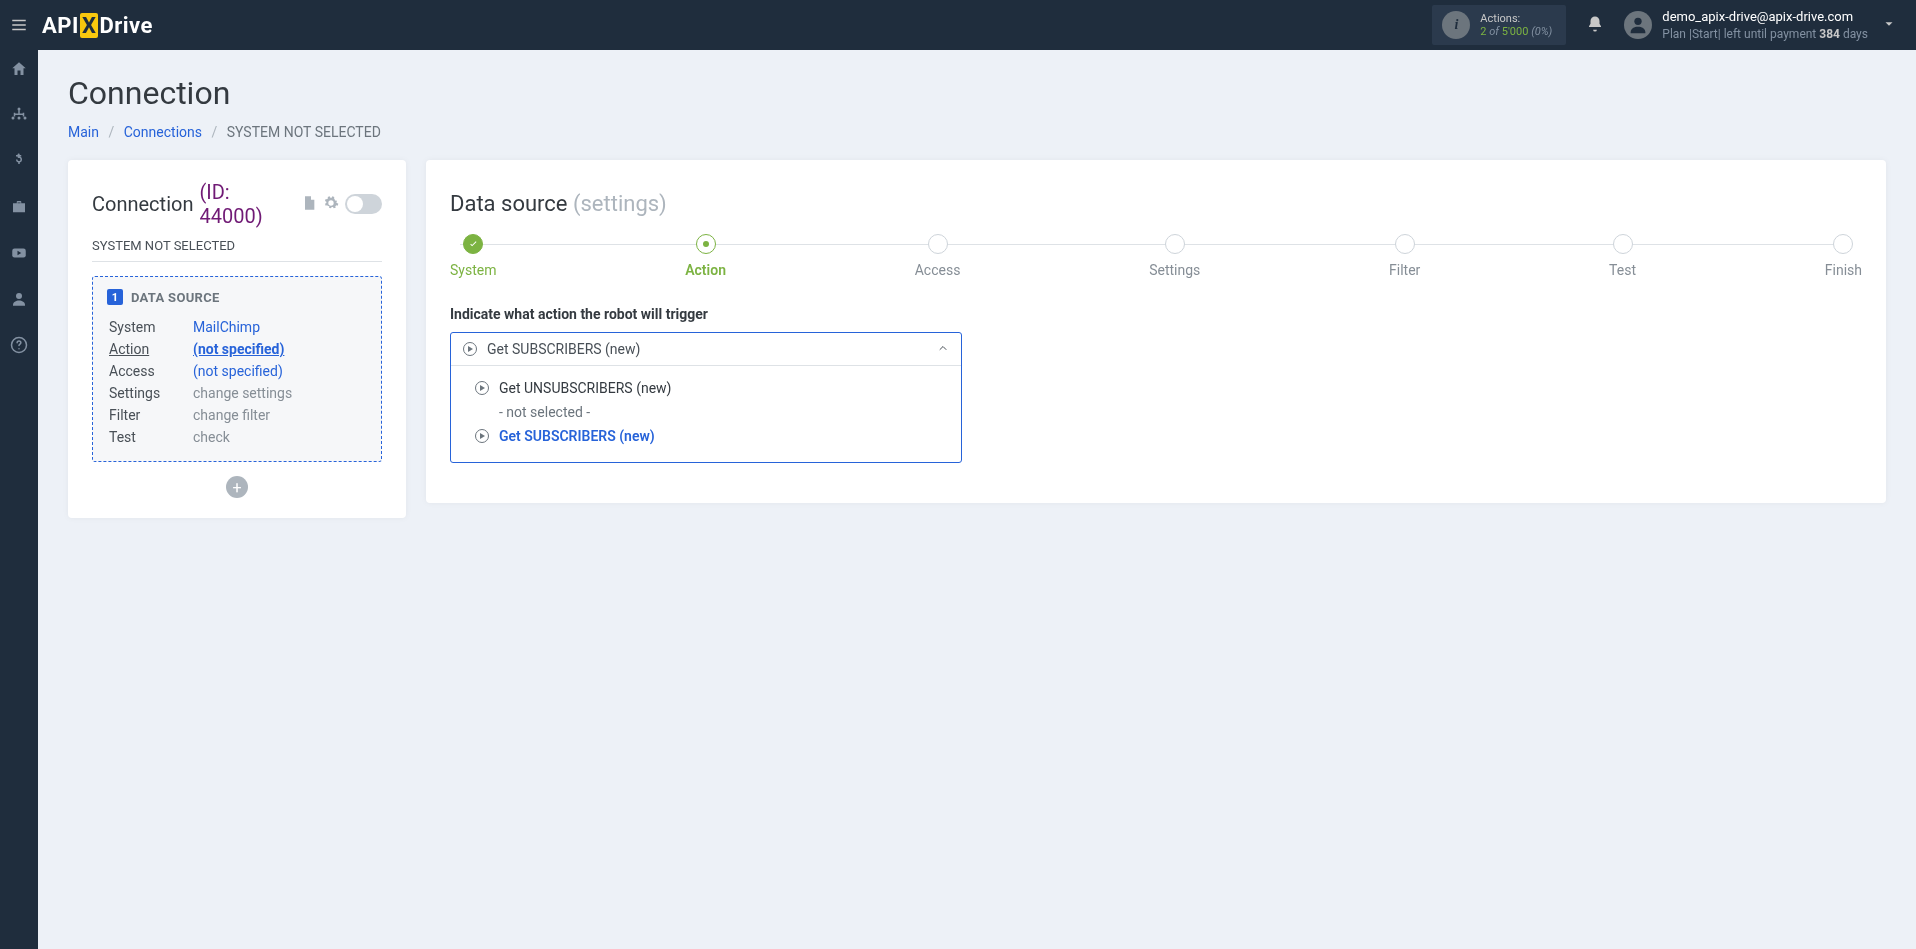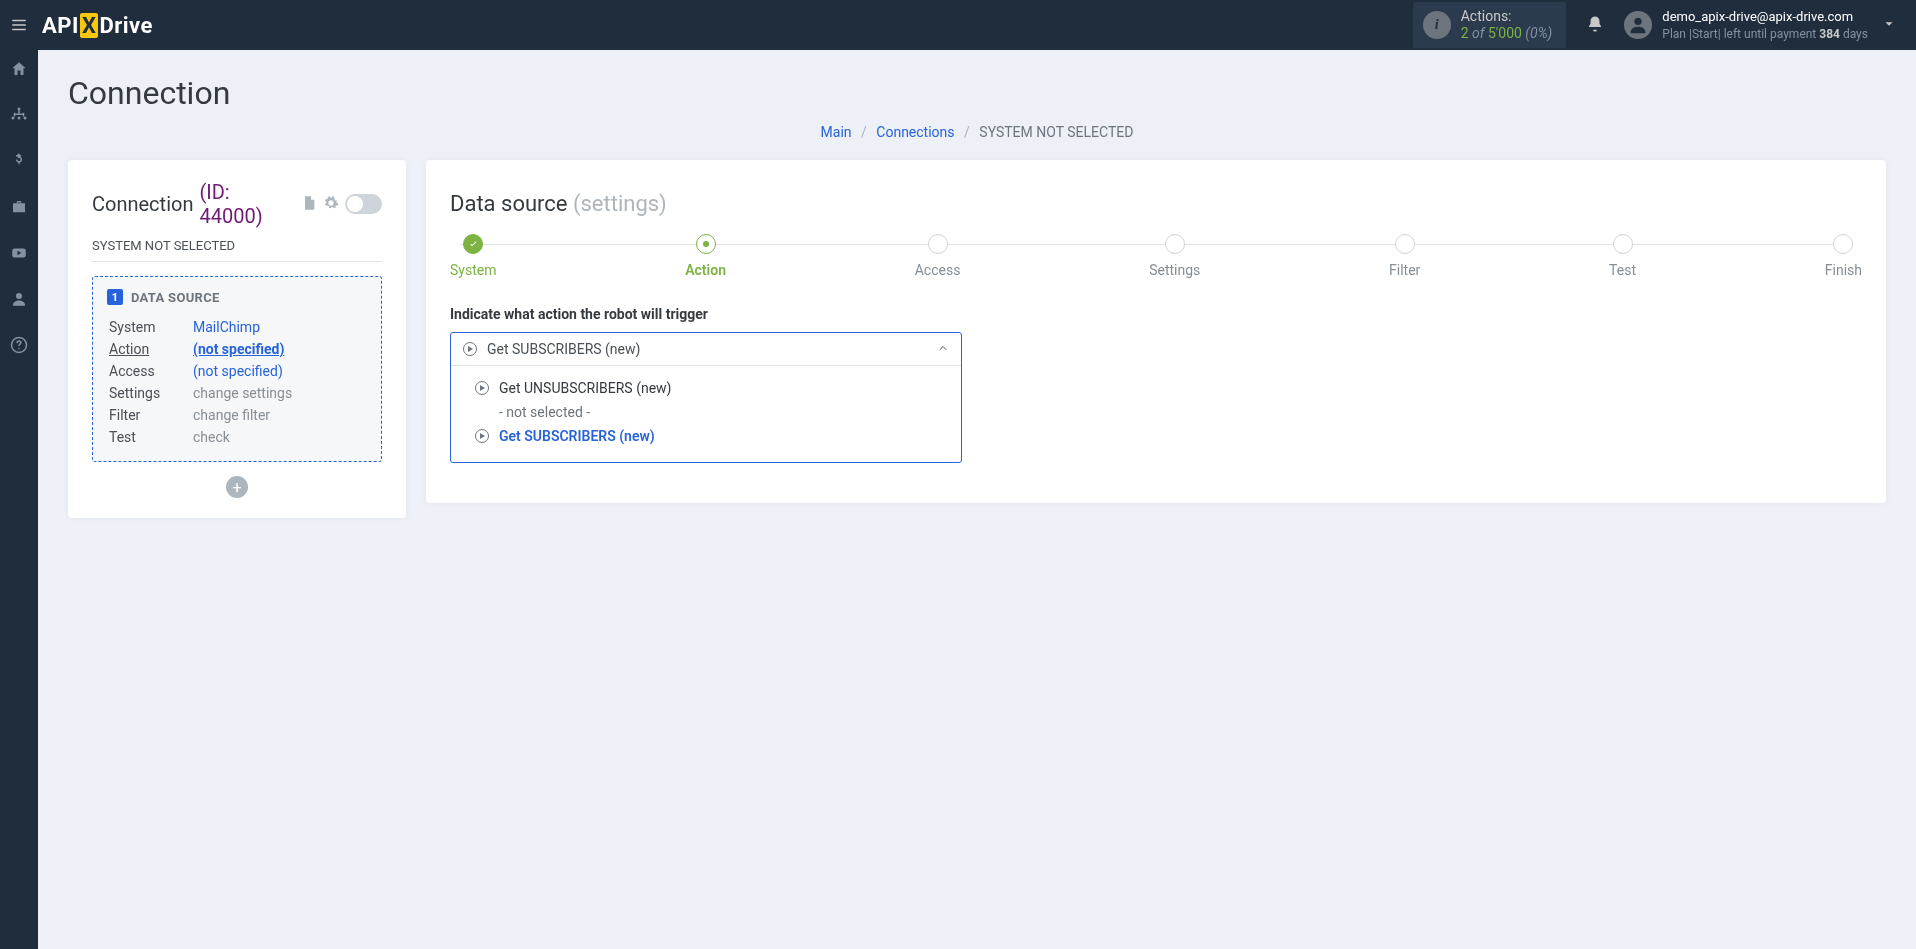--- a/index.html
+++ b/index.html
@@ -9,38 +9,38 @@
 .sidebar-item { width:38px; height:38px; display:flex; align-items:center; justify-content:center; color:#8391a2; cursor:pointer; }
 .sidebar-item svg { width:18px; height:18px; fill:#8391a2; }
 .header { position:fixed; top:0; left:0; right:0; height:50px; background:#1f2d3d; display:flex; align-items:center; z-index:10; }
 .menu-toggle { width:38px; height:50px; display:flex; align-items:center; justify-content:center; cursor:pointer; }
 .menu-toggle svg { width:18px; height:18px; stroke:#c8c8c8; }
 .logo { display:flex; align-items:center; margin-left:4px; font-weight:700; font-size:22px; color:#fff; letter-spacing:0.5px; }
 .logo .x { color:#1f2d3d; background:#f9c80e; padding:0 2px; margin:0 1px; border-radius:2px; }
 .header-right { margin-left:auto; display:flex; align-items:center; height:100%; }
 .actions-box { background:#2b3a4d; border-radius:2px; padding:6px 14px 6px 10px; display:flex; align-items:center; gap:10px; margin-right:20px; }
 .actions-icon { width:28px; height:28px; border-radius:50%; background:#6c757d; display:flex; align-items:center; justify-content:center; color:#1f2d3d; font-style:italic; font-weight:700; font-family:Georgia,serif; }
-.actions-text { font-size:14px; line-height:1.2; color:#c8c8c8; }
+.actions-text { font-size:11px; line-height:1.2; color:#c8c8c8; }
 .actions-text .count { color:#7cb342; }
 .actions-text .total { color:#7cb342; }
 .actions-text .muted { color:#8391a2; font-style:italic; }
 .bell { margin-right:20px; cursor:pointer; }
 .bell svg { width:18px; height:18px; fill:#c8c8c8; }
 .user-block { display:flex; align-items:center; gap:10px; margin-right:14px; cursor:pointer; }
 .avatar { width:28px; height:28px; border-radius:50%; background:#6c757d; display:flex; align-items:center; justify-content:center; }
 .avatar svg { width:22px; height:22px; fill:#1f2d3d; }
 .user-text { font-size:13px; line-height:1.2; color:#fff; }
 .user-text .plan { color:#8391a2; font-size:12px; margin-top:2px; }
 .user-text .plan b{color:#c8c8c8;}
 .chev { margin-right:20px; cursor:pointer; }
 .chev svg { width:14px; height:14px; fill:#c8c8c8; }
 .main { margin-left:38px; padding-top:50px; flex:1; height:949px; overflow:auto; }
 .content { padding:24px 30px; }
 h1.page-title { font-size:32px; font-weight:400; color:#343a40; margin-bottom:12px; }
-.breadcrumbs { font-size:14px; color:#6c757d; margin-bottom:20px;text-align:center; }
+.breadcrumbs { font-size:14px; color:#6c757d; margin-bottom:20px; }
 .breadcrumbs a { color:#2763d9; text-decoration:none; }
 .breadcrumbs .sep { color:#adb5bd; margin:0 6px; }
 .row { display:flex; gap:20px; align-items:flex-start; }
 .card { background:#fff; border-radius:4px; box-shadow:0 0 6px rgba(0,0,0,0.05); }
 .card-left { width:338px; padding:20px 24px; }
 .card-right { flex:1; padding:31px 24px 40px; }
 .conn-head { display:flex; align-items:center; gap:6px; font-size:20px; margin-bottom:10px; }
 .conn-head .id { color:#701a75; }
 .mini-icon { color:#adb5bd; cursor:pointer; }
 .mini-icon svg { width:16px; height:16px; fill:#adb5bd; }

